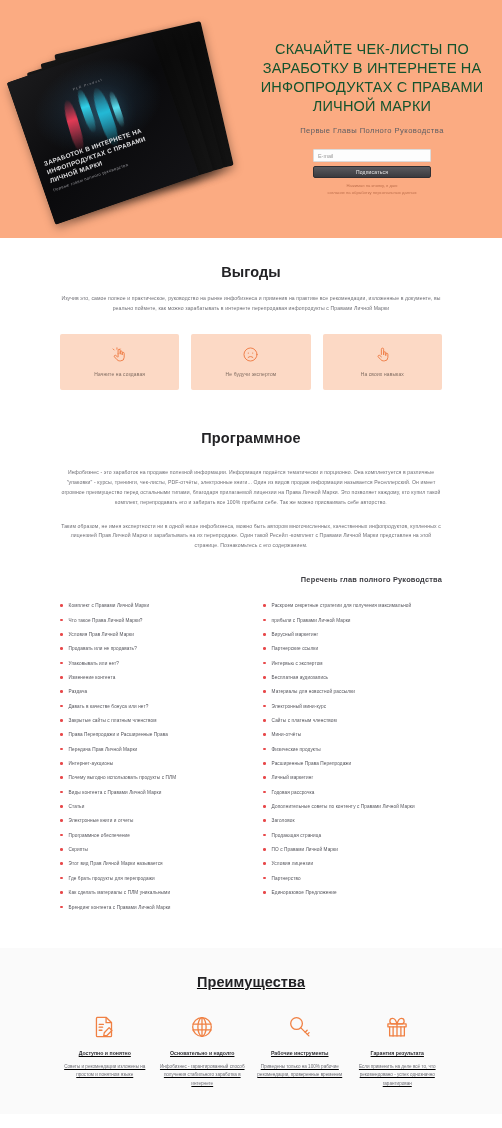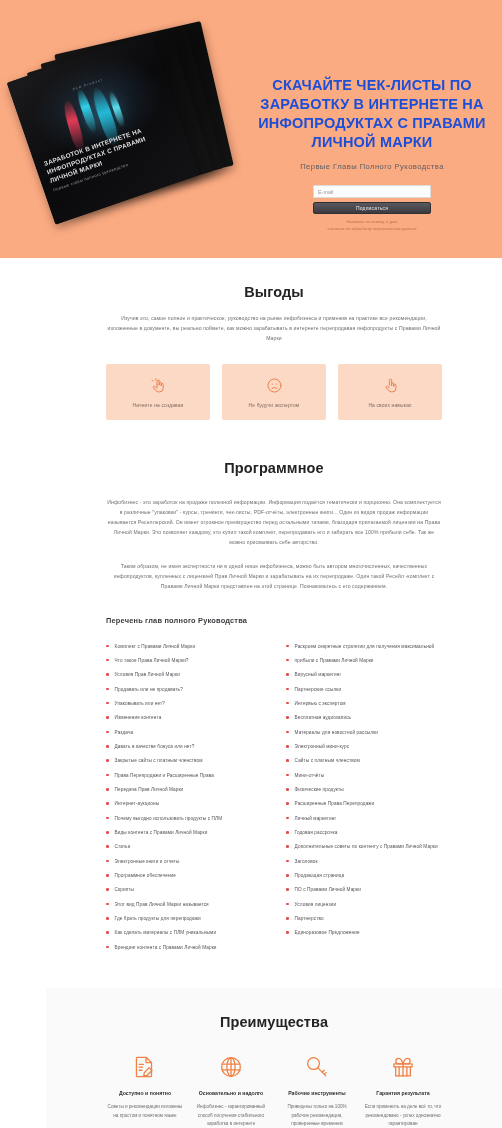--- a/index.html
+++ b/index.html
@@ -29,28 +29,27 @@
     justify-content: center;
     padding-top: 6px;
   }
   .hero-right {
     width: 250px;
     flex: 0 0 250px;
     padding: 16px 16px 0 6px;
     text-align: center;
   }
   .hero-title {
-    color: #1d4ed8;
+    color: #14532d;
     font-size: 14.5px;
     line-height: 1.30;
-    font-weight: bold;
+    font-weight: normal;
     letter-spacing: .2px;
     text-transform: uppercase;
     margin-bottom: 11px;
-    margin-top: 36px;
   }
   .hero-sub {
     color: #5d5d62;
     font-size: 7.6px;
     letter-spacing: .45px;
     margin-bottom: 14px;
   }
   .optin {
     width: 118px;
     margin: 0 auto;
@@ -147,21 +146,21 @@
     position: absolute; left: 9px; right: 8px; top: 84px;
     color: #dcdcde; font-size: 6.4px; font-weight: bold;
     line-height: 1.42; letter-spacing: .25px; text-transform: uppercase;
   }
   .bk-sub {
     position: absolute; left: 9px; right: 8px; top: 114px;
     color: #8e8e93; font-size: 4.2px; letter-spacing: .3px;
   }
 
   
-  .sec { padding: 3px 60px; margin-left: 46px; }
+  .sec { padding: 3px 60px; }
   .sec-white { background: #ffffff; }
   .sec-gray  { background: #fafafa; }
   .sec-title {
     text-align: center; font-size: 14.5px; color: #232326;
     font-weight: bold; letter-spacing: .1px;
   }
   .sec-para {
     text-align: center; font-size: 5.1px; color: #6e6e74;
     line-height: 1.95; letter-spacing: .12px;
   }
@@ -171,21 +170,21 @@
   .card {
     flex: 1; background: #fcd9c5; border-radius: 2px;
     height: 56px; display: flex; flex-direction: column;
     align-items: center; justify-content: center; gap: 9px;
   }
   .card-ico { color: #ef7f4a; line-height: 0; }
   .card-lbl { font-size: 4.9px; color: #7e6a5f; letter-spacing: .15px; }
 
   
   .chapters-title {
-    text-align: left; font-size: 7.4px; color: #3b3b40; letter-spacing: .2px;
+    text-align: right; font-size: 7.4px; color: #3b3b40; letter-spacing: .2px;
   }
   .chapters { display: flex; gap: 24px; }
   .chap-col { flex: 1; }
   .chap-li {
     display: flex; gap: 6px; align-items: flex-start;
     font-size: 4.7px; color: #53535a; line-height: 1.5;
     margin-bottom: 7.3px; letter-spacing: .1px;
   }
   .bullet {
     flex: 0 0 auto; width: 2.6px; height: 2.6px; background: #e8484a;
@@ -469,21 +468,21 @@
             <span>Партнерство</span>
           </div>
         <div class="chap-li">
             <span class="bullet"></span>
             <span>Единоразовое Предложение</span>
           </div>
       </div>
     </div>
   </section>
 
-  <section class="sec sec-gray" style="padding-top:26px;padding-bottom:26px;">
+  <section class="sec sec-gray" style="padding-top:26px;padding-bottom:26px;text-decoration:underline;">
     <h2 class="sec-title" style="margin-bottom:24px;">Преимущества</h2>
 
     <div class="adv">
 
       <div class="adv-item">
         <div class="adv-ico">
           <svg width="26" height="26" viewBox="0 0 24 24" fill="none" stroke="currentColor" stroke-width="1.2" stroke-linecap="round" stroke-linejoin="round">
             <path d="M5 3.2h8.2L18 7.8V20a.9.9 0 0 1-.9.9H5a.9.9 0 0 1-.9-.9V4.1A.9.9 0 0 1 5 3.2Z"></path>
             <path d="M13 3.4v4.6h4.7"></path>
             <path d="M6.6 9.5h4M6.6 12.2h3.2M6.6 15h2.6"></path>

